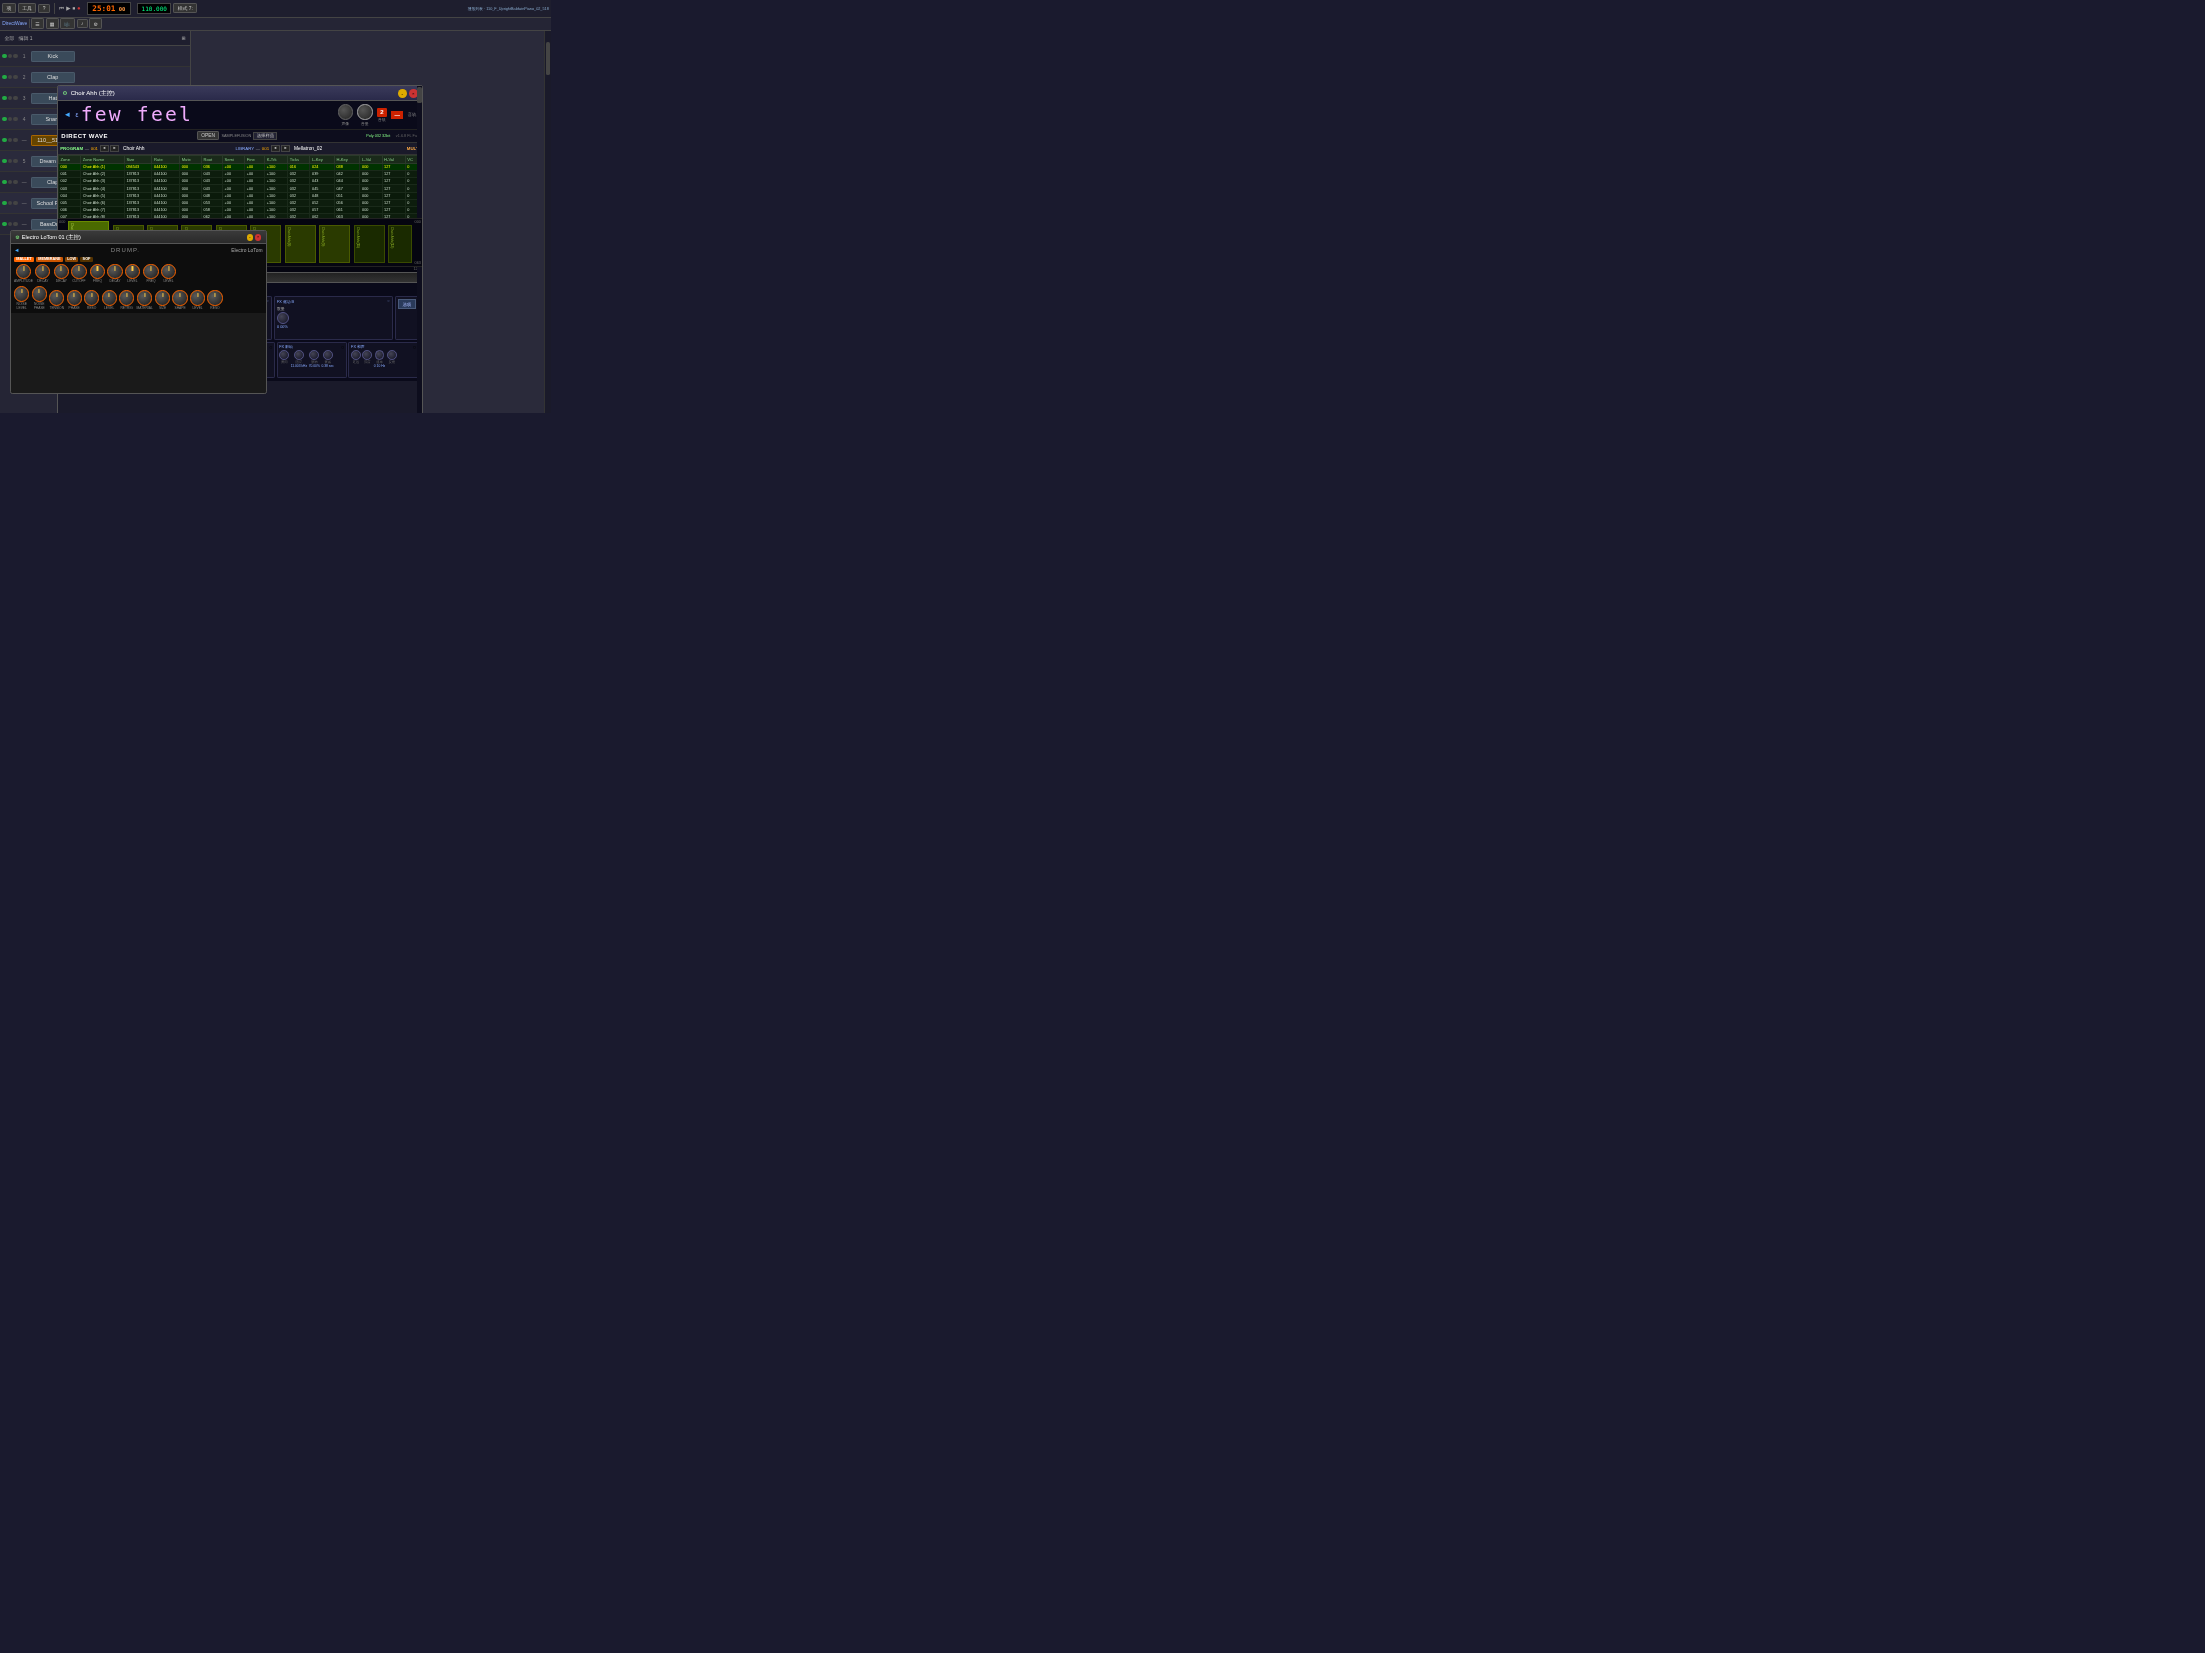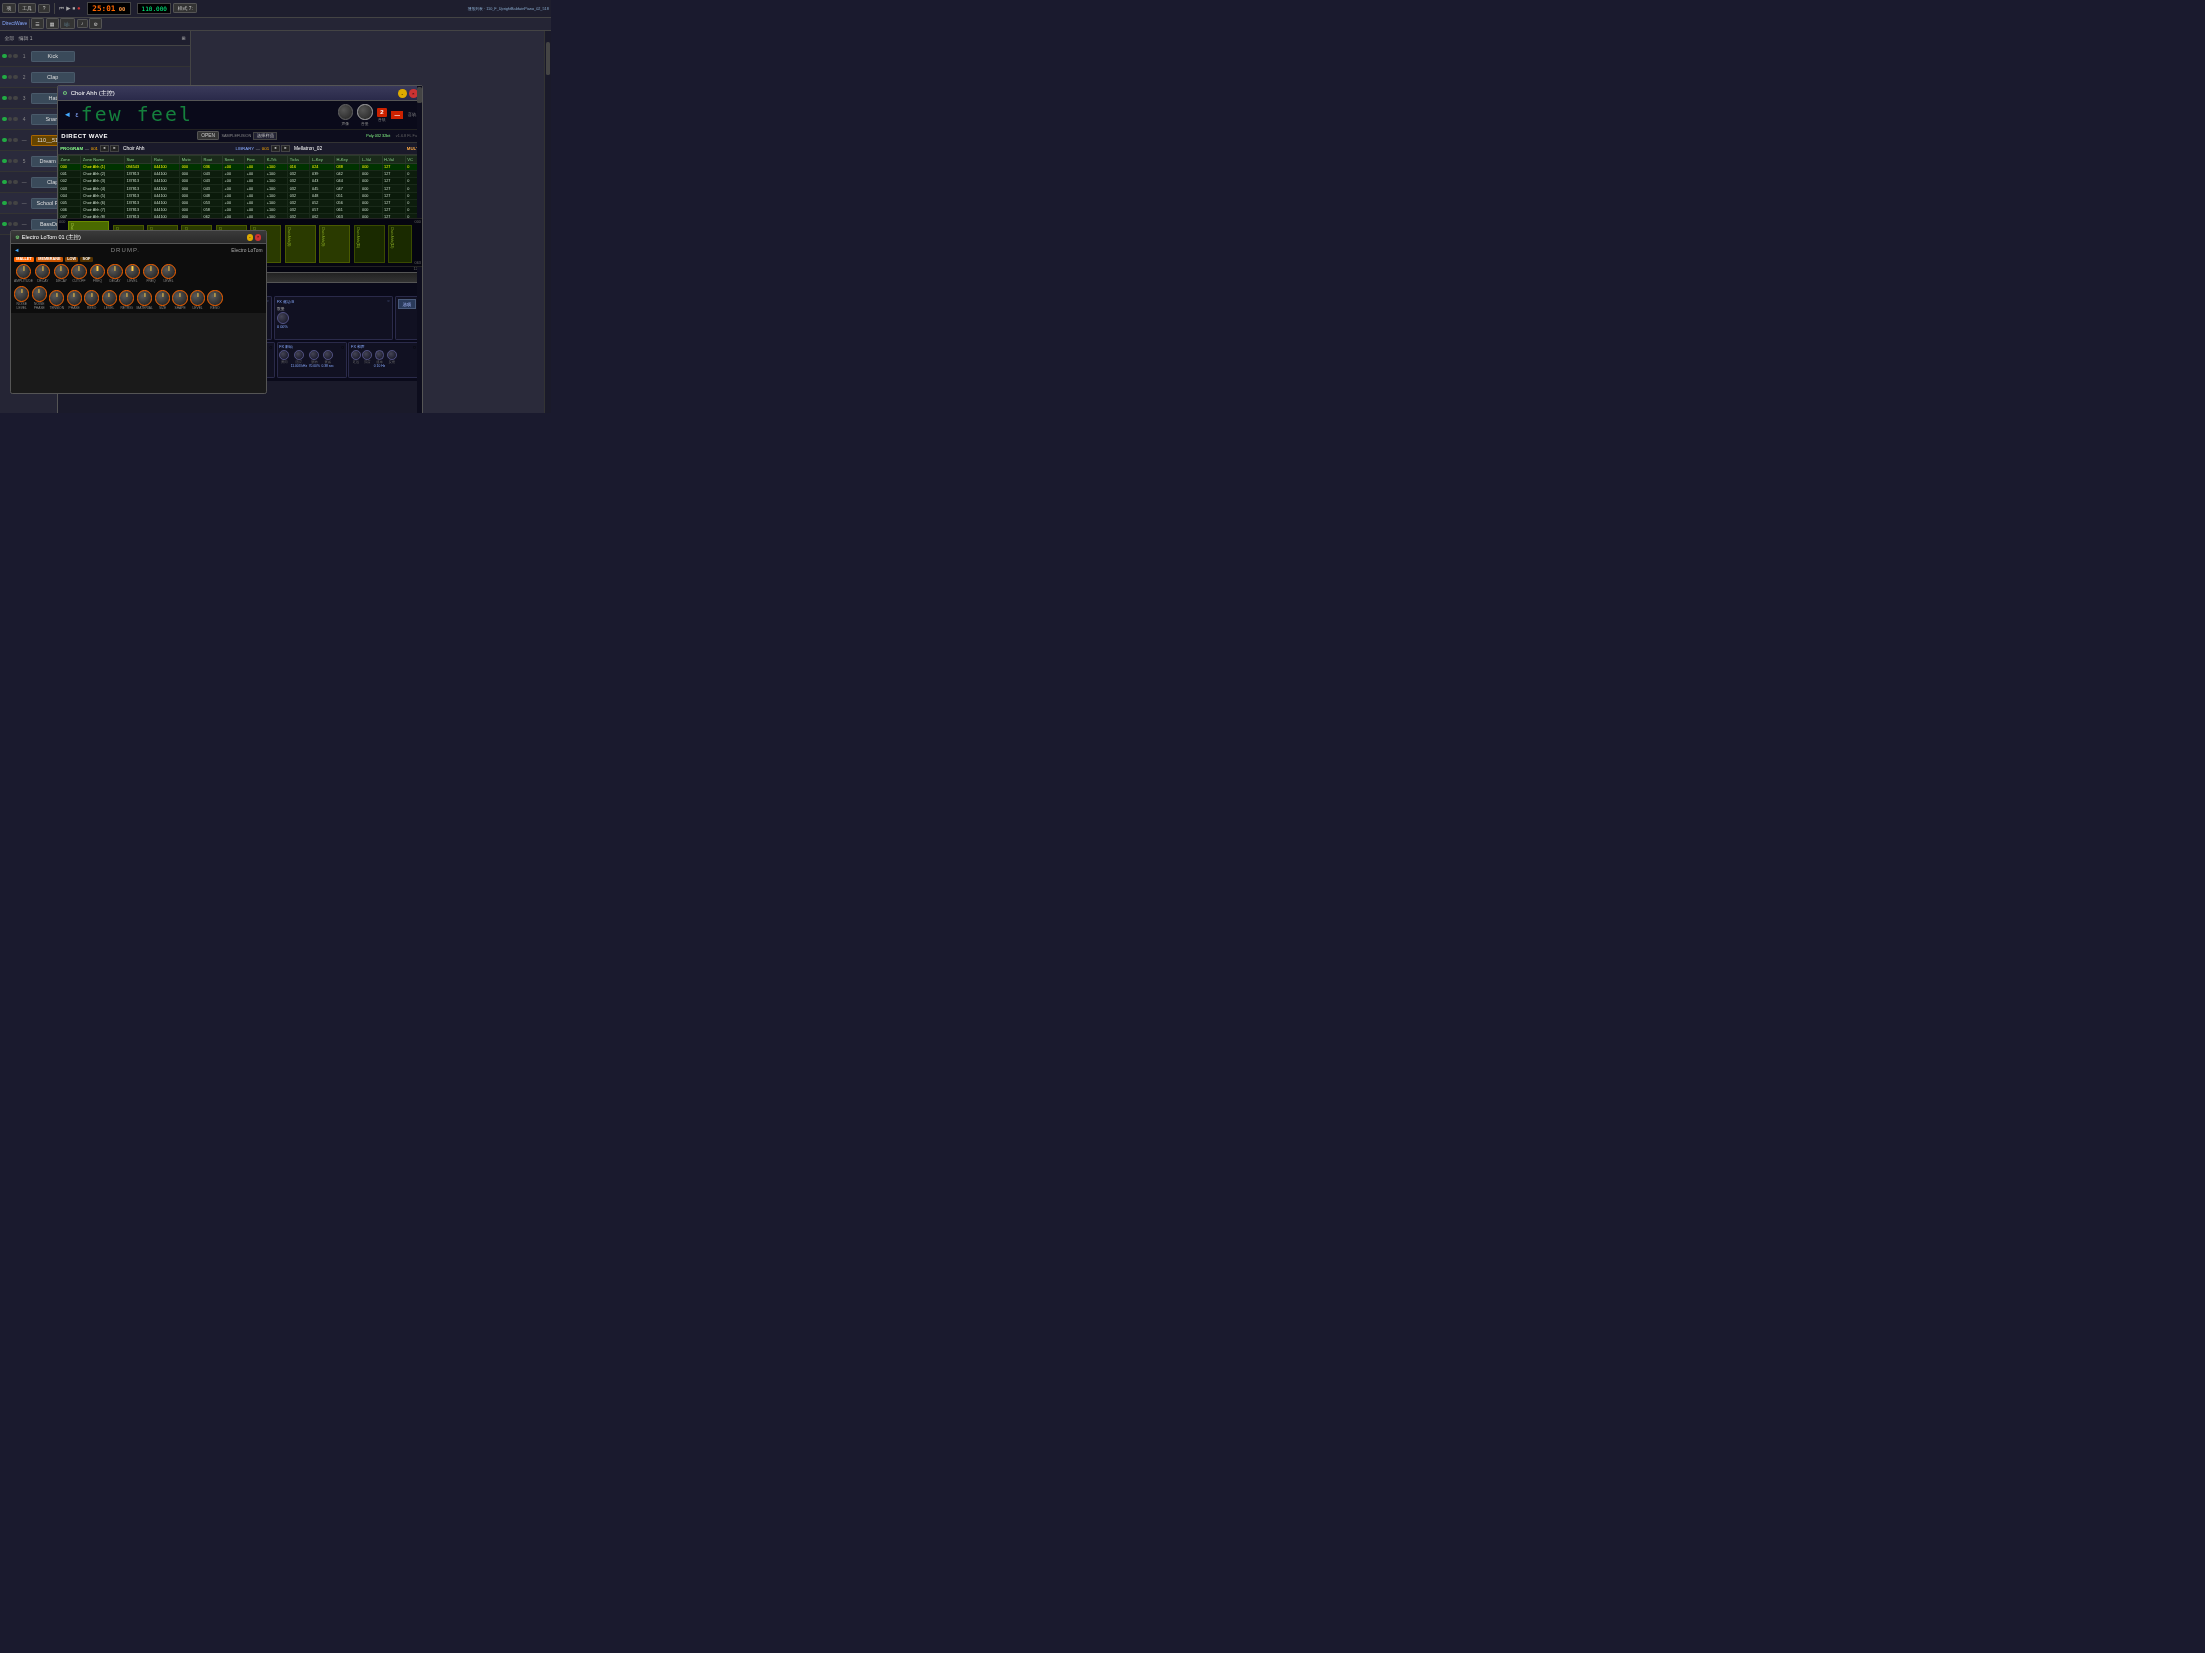--- a/index.html
+++ b/index.html
@@ -184,21 +184,21 @@
       font-size: 4.4px;
       display: flex;
       align-items: center;
       justify-content: center;
     }
 
     .dw-ctrl-btn.yellow { background: #ddaa00; }
     .dw-ctrl-btn.close { background: #cc3333; }
 
     .few-feel-text {
-      color: #15803d;
+      color: #f0abfc;
       font-size: 19.7px;
       letter-spacing: 2.2px;
       font-family: monospace;
     }
 
     
     .dw-inner {
       background: #111122;
     }
 

